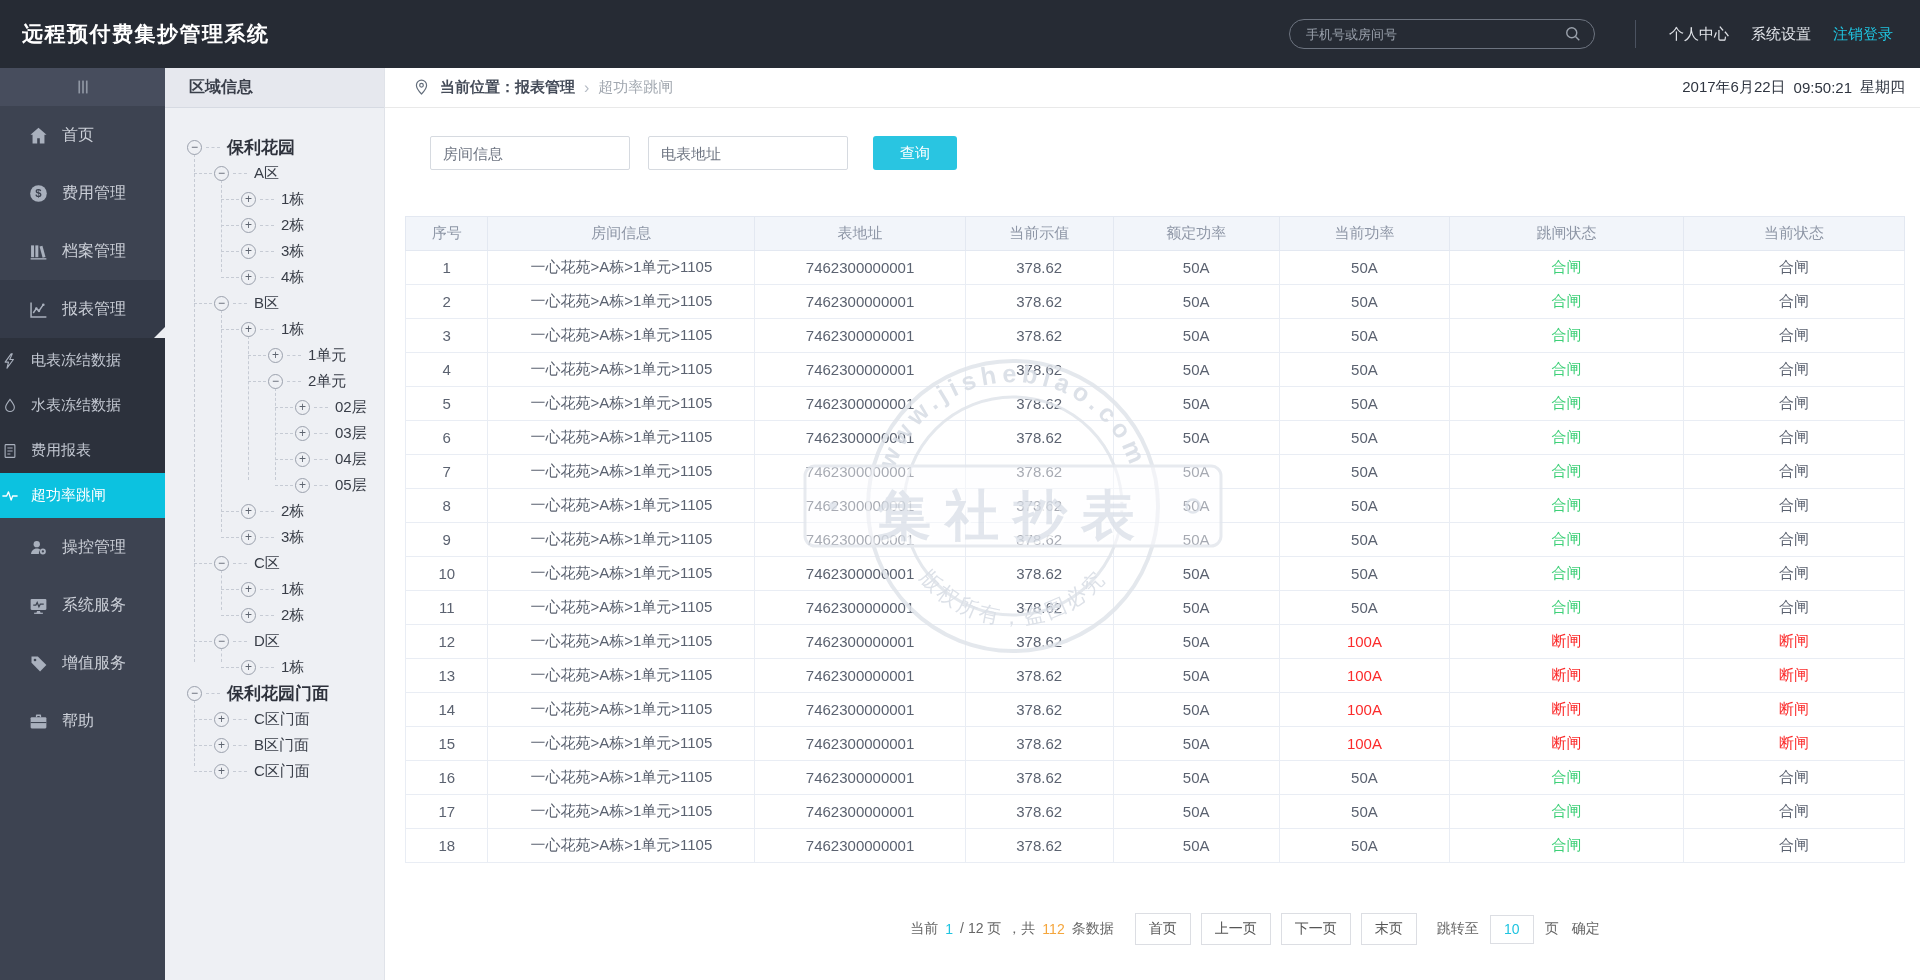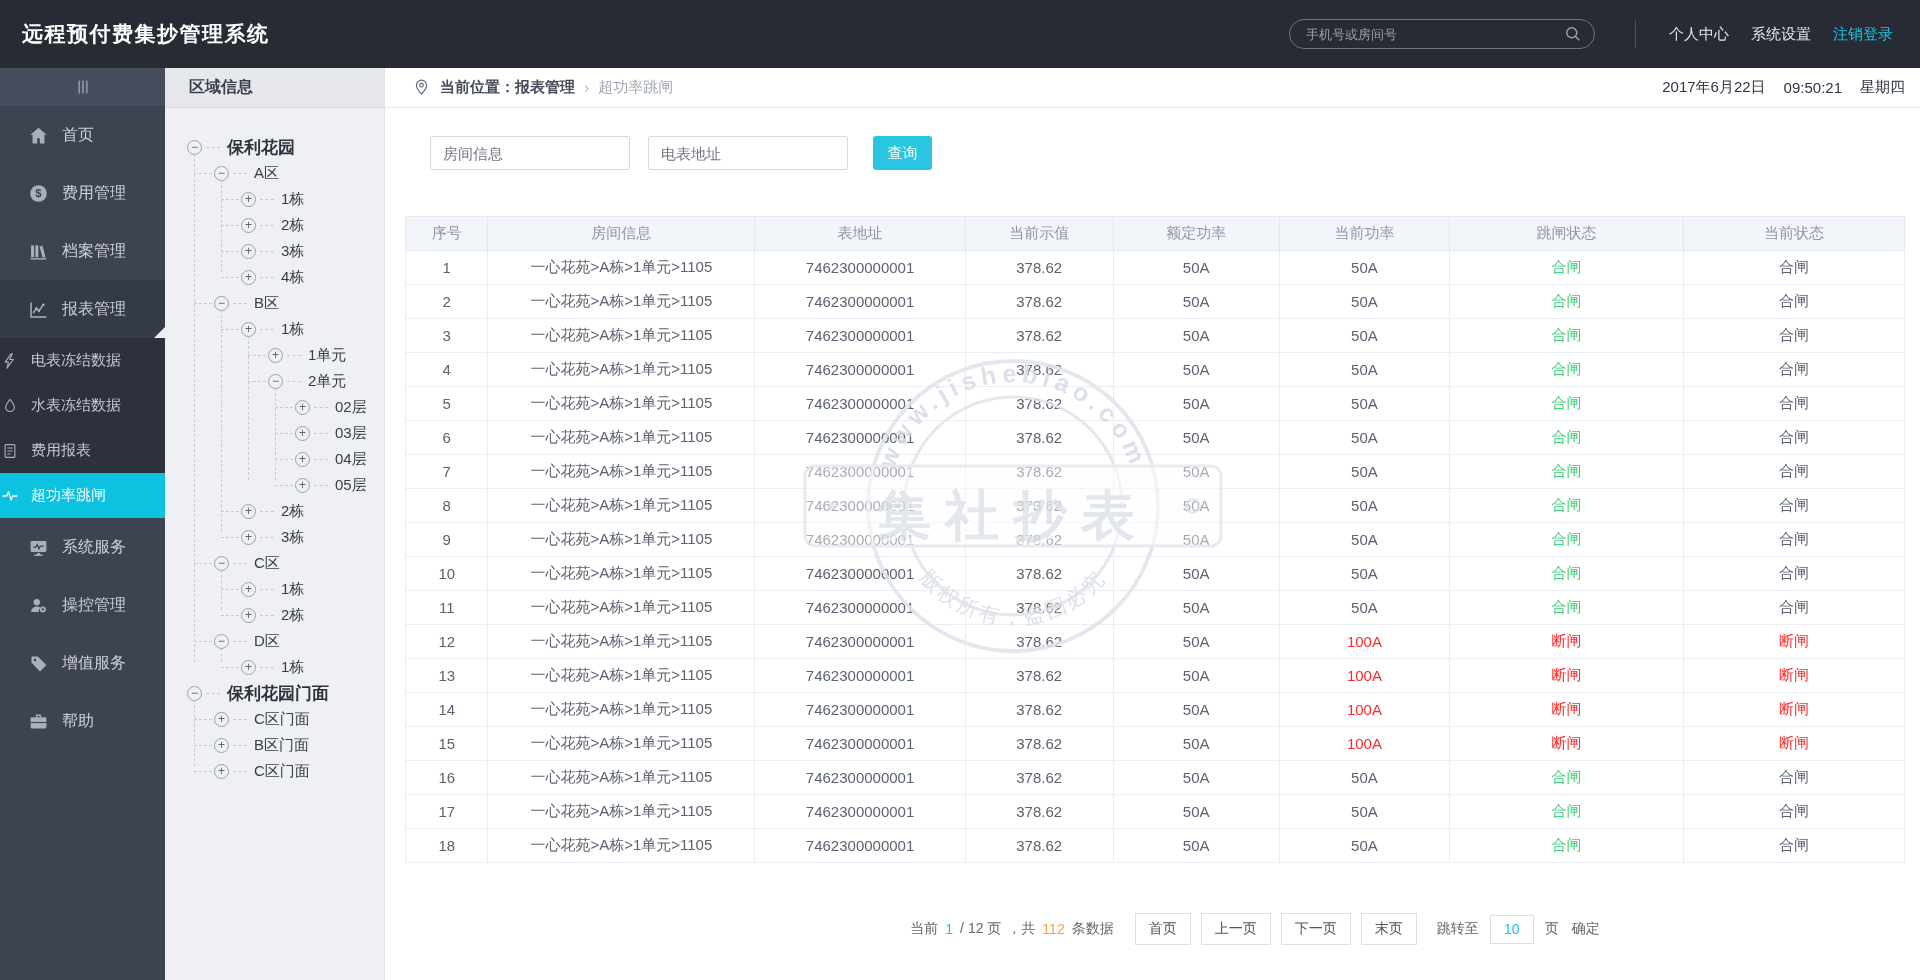--- a/index.html
+++ b/index.html
@@ -60,28 +60,28 @@
 
   
   .main { flex:1; background:#fff; position:relative; }
   .crumb-bar { height:40px; border-bottom:1px solid #e9e9e9; display:flex;
     align-items:center; justify-content:space-between; padding:0 15px 0 27px;gap:28px; }
   .crumb-left { display:flex; align-items:center; }
   .crumb-main { font-size:15px; font-weight:bold; color:#454c59; margin-left:9px; }
   .crumb-sep { font-size:16px; color:#b6bcc5; margin:0 9px; }
   .crumb-cur { font-size:15px; color:#a2a8b0; }
   .datetime { display:flex; align-items:center; font-size:15px; color:#2f3540; }
-  .datetime span { margin-left:18px; }
+  .datetime span { margin-left:8px; }
 
   .filters { margin:28px 0 0 45px; display:flex; align-items:center; }
   .filter-input { width:200px; height:34px; border:1px solid #d6dae0; border-radius:2px;
     font-size:15px; color:#555; padding:0 12px; outline:none; font-family:inherit; }
   .filter-input + .filter-input { margin-left:18px; }
   .filter-input::placeholder { color:#6f7683; }
-  .search-btn { margin-left:25px; width:59px; height:34px; background:#29c5e1; color:#fff;
+  .search-btn { margin-left:25px; width:84px; height:34px; background:#29c5e1; color:#fff;
     font-size:15px; border:none; border-radius:3px; cursor:pointer; font-family:Liberation Mono, monospace; }
 
   .data-table { margin:46px 0 0 20px; width:1500px; border-collapse:collapse; table-layout:fixed; }
   .data-table th { height:34px; background:#f2f5fa; color:#8e96a6; font-size:15px;
     font-weight:normal; border:1px solid #e3e8f1; }
   .data-table td { height:34px; background:#fff; color:#5b6270; font-size:15px;
     text-align:center; border:1px solid #e9edf4; }
   .data-table td.green { color:#3ed078; }
   .data-table td.red { color:#fb2b2b; }
 
@@ -222,42 +222,42 @@
             </svg>
         </span>
         <span class="side-label">超功率跳闸</span>
       </div>
     </div>
 
     <div class="side-item">
       <span class="side-icon">
         <svg width="21" height="21" viewBox="0 0 24 24">
             <g fill="#a9b0bd">
+              <circle cx="10" cy="8.2" r="3.6"></circle>
+              <path d="M3.5 19.5c0-3.6 2.9-6.5 6.5-6.5 1.6 0 3.1.6 4.2 1.5-1.3 1.2-2 2.9-1.7 5z"></path>
+              <circle cx="17" cy="16.5" r="3.4"></circle>
+            </g>
+            <circle cx="17" cy="16.5" r="1.3" fill="#3d4351"></circle>
+          </svg>
+      </span>
+      <span class="side-label">操控管理</span>
+    </div>
+
+    <div class="side-item">
+      <span class="side-icon">
+        <svg width="21" height="21" viewBox="0 0 24 24">
+            <g fill="#a9b0bd">
               <rect x="3" y="4.5" width="18" height="12.5" rx="1.2"></rect>
               <path d="M9.5 21h5l-.8-2.8h-3.4z"></path>
               <rect x="7" y="20.2" width="10" height="1.4"></rect>
             </g>
             <polyline points="6,11.5 9,11.5 10.5,8.5 12.5,13.5 14,10.5 18,10.5" fill="none" stroke="#3d4351" stroke-width="1.4"></polyline>
           </svg>
       </span>
       <span class="side-label">系统服务</span>
-    </div>
-
-    <div class="side-item">
-      <span class="side-icon">
-        <svg width="21" height="21" viewBox="0 0 24 24">
-            <g fill="#a9b0bd">
-              <circle cx="10" cy="8.2" r="3.6"></circle>
-              <path d="M3.5 19.5c0-3.6 2.9-6.5 6.5-6.5 1.6 0 3.1.6 4.2 1.5-1.3 1.2-2 2.9-1.7 5z"></path>
-              <circle cx="17" cy="16.5" r="3.4"></circle>
-            </g>
-            <circle cx="17" cy="16.5" r="1.3" fill="#3d4351"></circle>
-          </svg>
-      </span>
-      <span class="side-label">操控管理</span>
     </div>
 
     <div class="side-item">
       <span class="side-icon">
         <svg width="21" height="21" viewBox="0 0 24 24">
             <path d="M4 4h7.2L21 13.8 13.8 21 4 11.2z" fill="#a9b0bd"></path>
             <circle cx="8" cy="8" r="1.5" fill="#3d4351"></circle>
           </svg>
       </span>
       <span class="side-label">增值服务</span>

